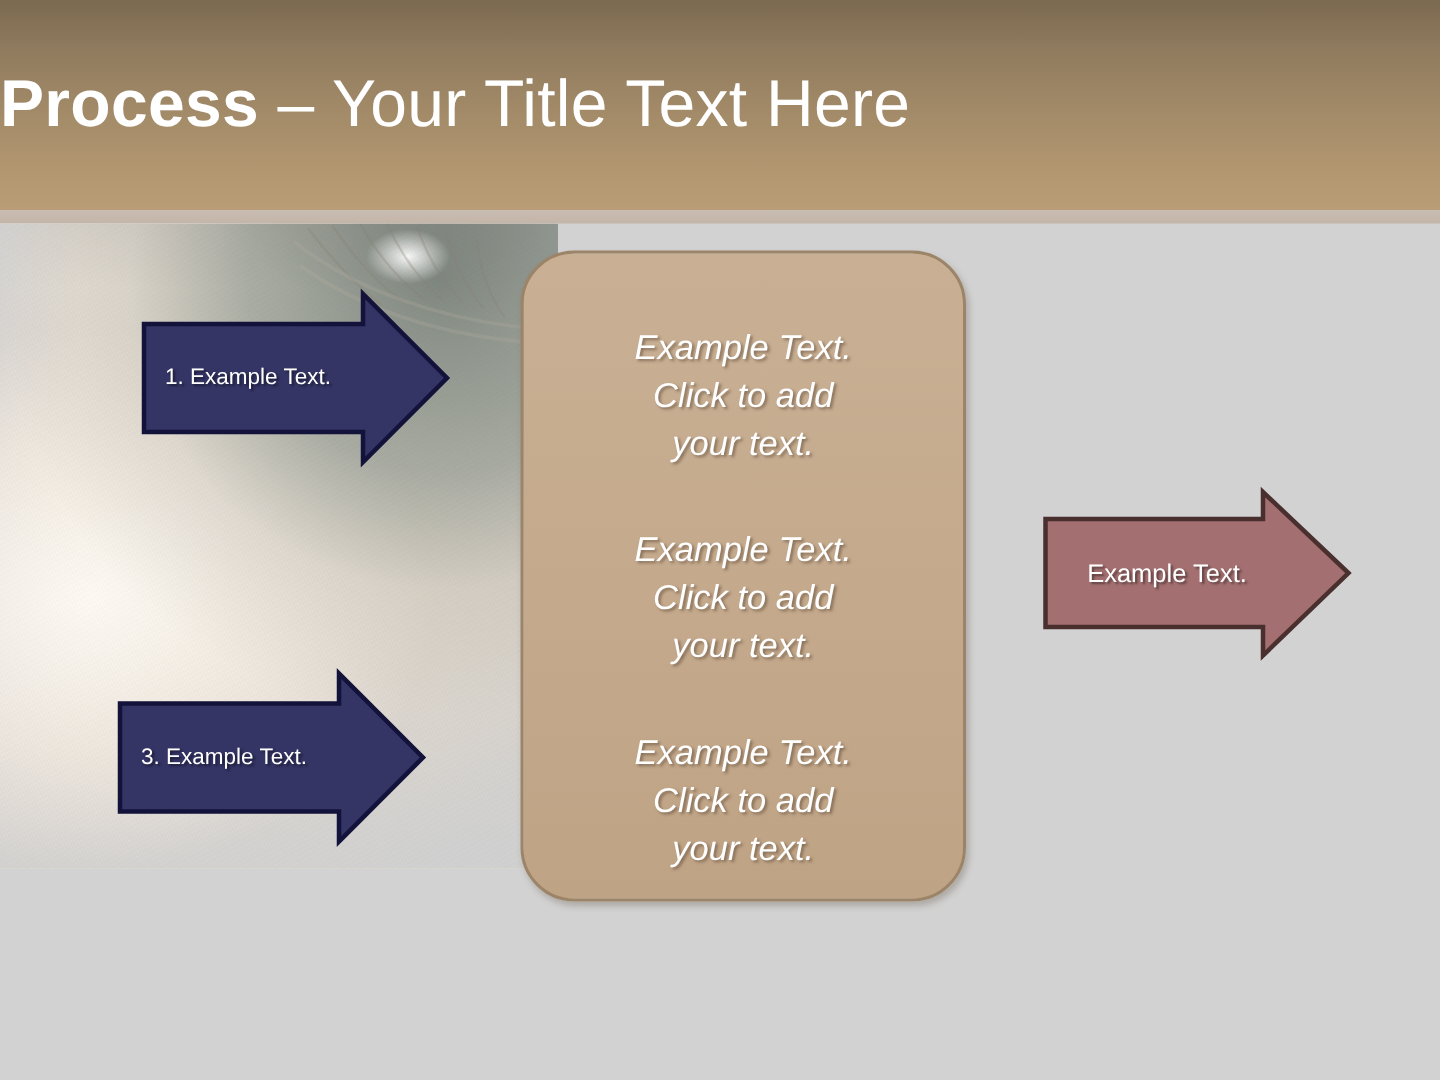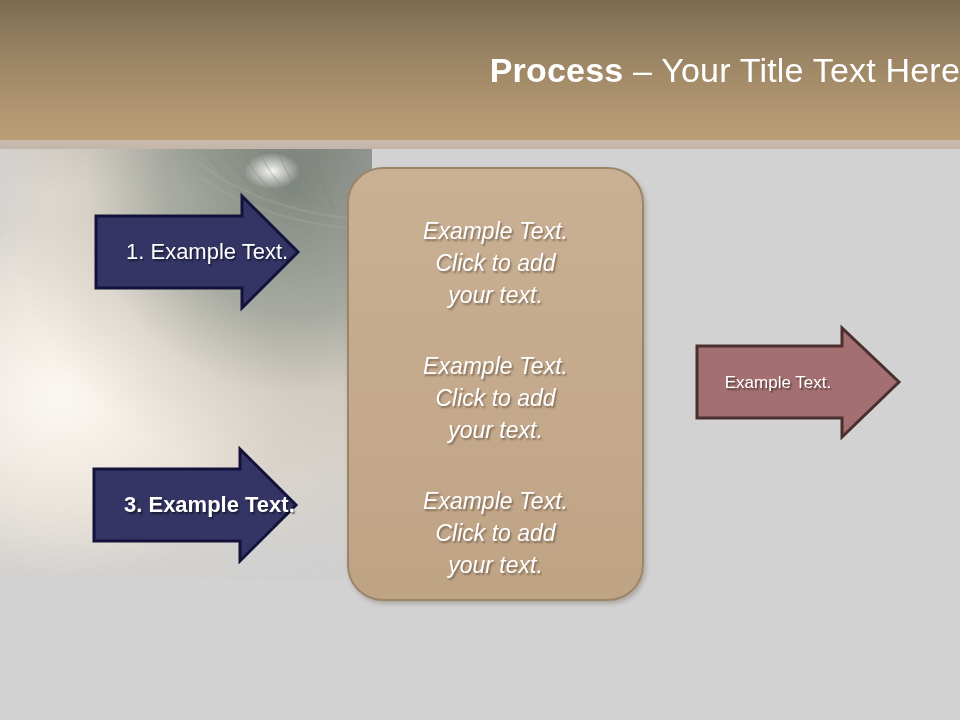--- a/index.html
+++ b/index.html
@@ -32,23 +32,23 @@
     top: 140px;
     width: 960px;
     height: 9px;
     background: linear-gradient(to bottom, #c9bcb0 0%, #c3b5a8 100%);
   }
   #slide-title {
     position: absolute;
     left: 0;
     top: 48px;
     width: 960px;
-    text-align: right;
+    text-align: left;
     color: #ffffff;
-    font-size: 34px;
+    font-size: 44px;
     line-height: 44px;
     letter-spacing: 0.2px;
     white-space: nowrap;
   }
   #slide-title .title-strong {
     font-weight: bold;
   }
   #slide-title .title-rest {
     font-weight: normal;
   }
@@ -114,32 +114,32 @@
     position: absolute;
     inset: 0;
     overflow: visible;
   }
   .arrow-label {
     position: absolute;
     inset: 0;
     display: flex;
     align-items: center;
     justify-content: flex-start;
-    padding-left: 32px;
+    padding-left: 16px;
     box-sizing: border-box;
     color: #ffffff;
-    font-size: 22px;
+    font-size: 15px;
     line-height: 22px;
     white-space: nowrap;
     text-shadow: 1.5px 1.5px 1.5px rgba(0,0,0,0.45);
     pointer-events: none;
   }
   #arrow-blue-1 { left: 94px; top: 194px; }
   #arrow-blue-2 { left: 94px; top: 320px; }
-  #arrow-blue-3 { left: 92px; top: 447px; font-weight: bold; }
+  #arrow-blue-3 { left: 78px; top: 447px; }
 
   
   #center-panel {
     position: absolute;
     left: 347px;
     top: 167px;
     width: 297px;
     height: 434px;
     box-sizing: border-box;
     background: linear-gradient(to bottom, #c9b094 0%, #c4a98c 55%, #bfa385 100%);

